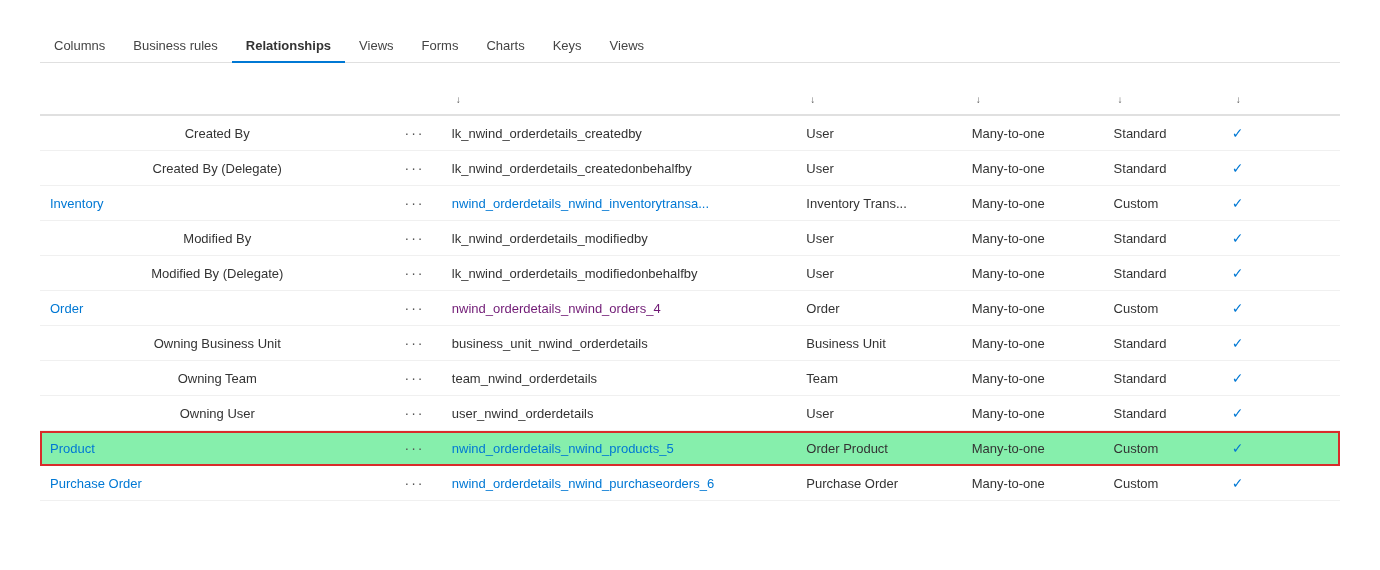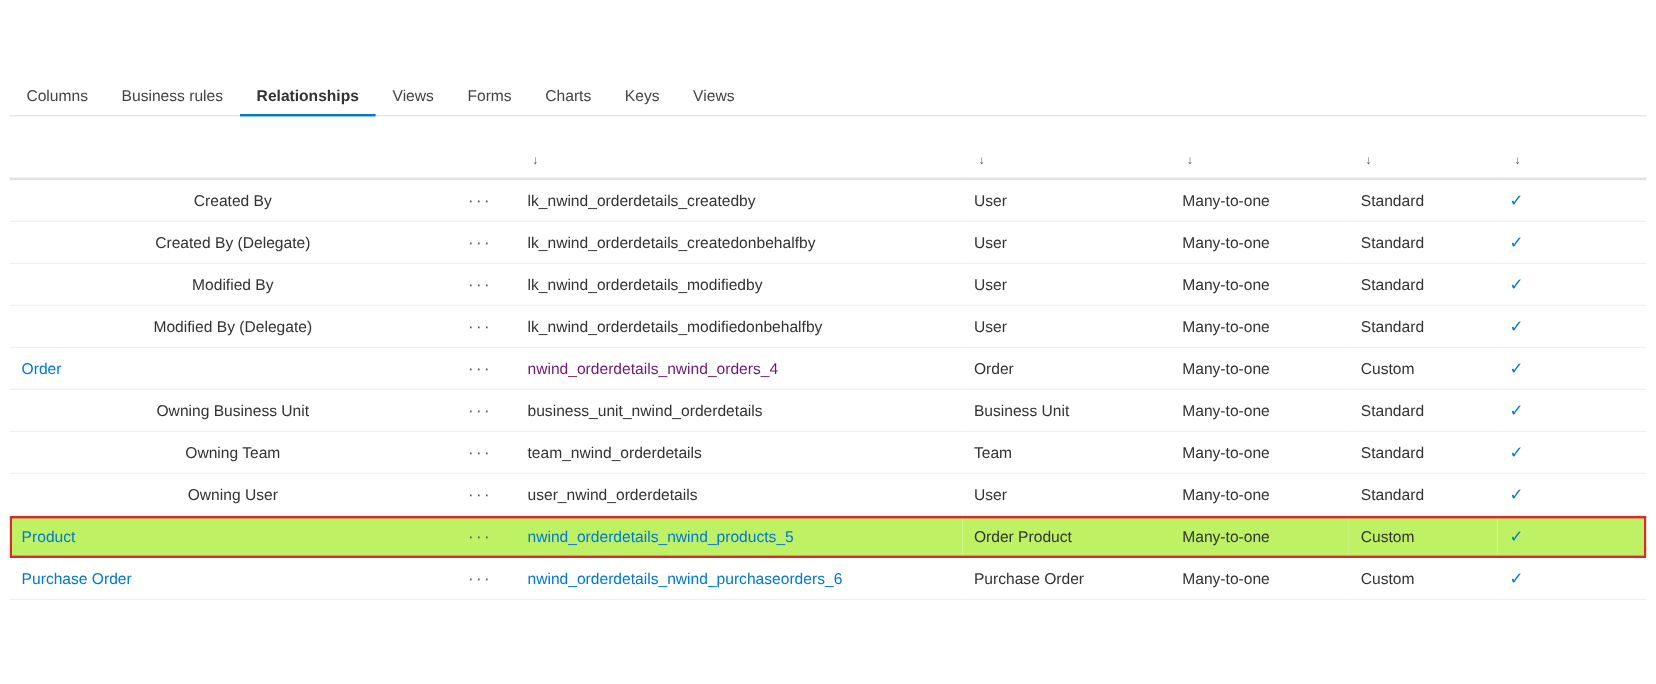--- a/index.html
+++ b/index.html
@@ -3,23 +3,22 @@
   <meta charset="utf-8">
   <style>
     * { box-sizing: border-box; margin: 0; padding: 0; }
     body {
       font-family: 'Segoe UI', sans-serif;
       font-size: 13px;
       background: #fff;
       color: #333;
     }
     .container {
-      padding: 16px 8px;
+      padding: 16px 40px;
       max-width: 1380px;
-      margin-top: 34px;
     }
     .breadcrumb {
       display: flex;
       align-items: center;
       gap: 6px;
       margin-bottom: 14px;
       font-size: 13px;
     }
     .breadcrumb-tables {
       color: #0078d4;
@@ -74,21 +73,21 @@
     thead th .sort-icon {
       display: inline-block;
       margin-left: 4px;
       font-size: 10px;
       color: #555;
     }
     tbody tr {
       border-bottom: 1px solid #f0f0f0;
     }
     tbody tr.selected-row {
-      background: #bef264;
+      background: #86efac;
       outline: 2px solid #d92b2b;
       outline-offset: -2px;
     }
     tbody td {
       padding: 9px 10px;
       font-size: 13px;
       color: #333;
       vertical-align: middle;
     }
     td.display-name-link {
@@ -184,20 +183,29 @@
           <tr>
             <td class="display-name-plain">Created By (Delegate)</td>
             <td class="dots-menu">···</td>
             <td>lk_nwind_orderdetails_createdonbehalfby</td>
             <td>User</td>
             <td>Many-to-one</td>
             <td>Standard</td>
             <td><span class="check-icon">✓</span></td>
           </tr>
           <tr>
+            <td class="display-name-link">Inventory</td>
+            <td class="dots-menu">···</td>
+            <td style="color: rgb(0, 120, 212); cursor: pointer;">nwind_orderdetails_nwind_inventorytransа...</td>
+            <td>Inventory Trans...</td>
+            <td>Many-to-one</td>
+            <td>Custom</td>
+            <td><span class="check-icon">✓</span></td>
+          </tr>
+          <tr>
             <td class="display-name-plain">Modified By</td>
             <td class="dots-menu">···</td>
             <td>lk_nwind_orderdetails_modifiedby</td>
             <td>User</td>
             <td>Many-to-one</td>
             <td>Standard</td>
             <td><span class="check-icon">✓</span></td>
           </tr>
           <tr>
             <td class="display-name-plain">Modified By (Delegate)</td>

